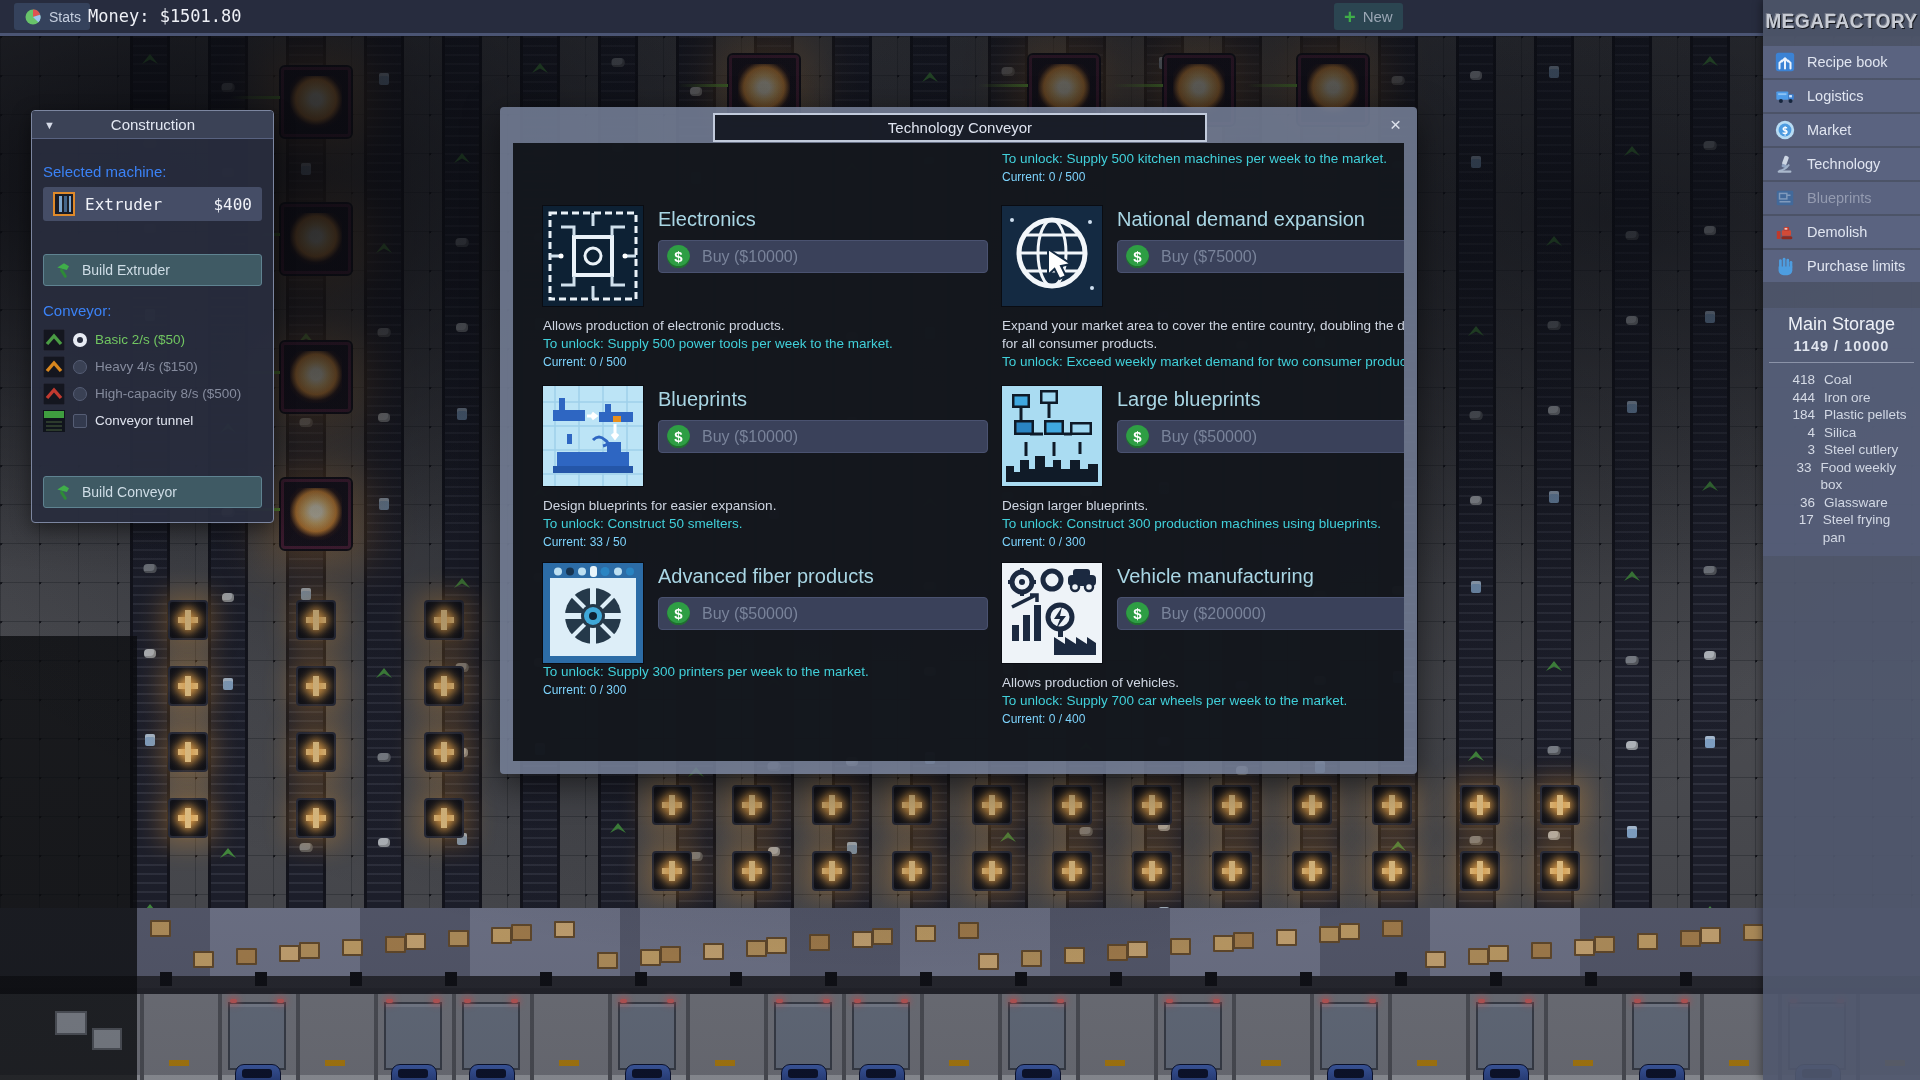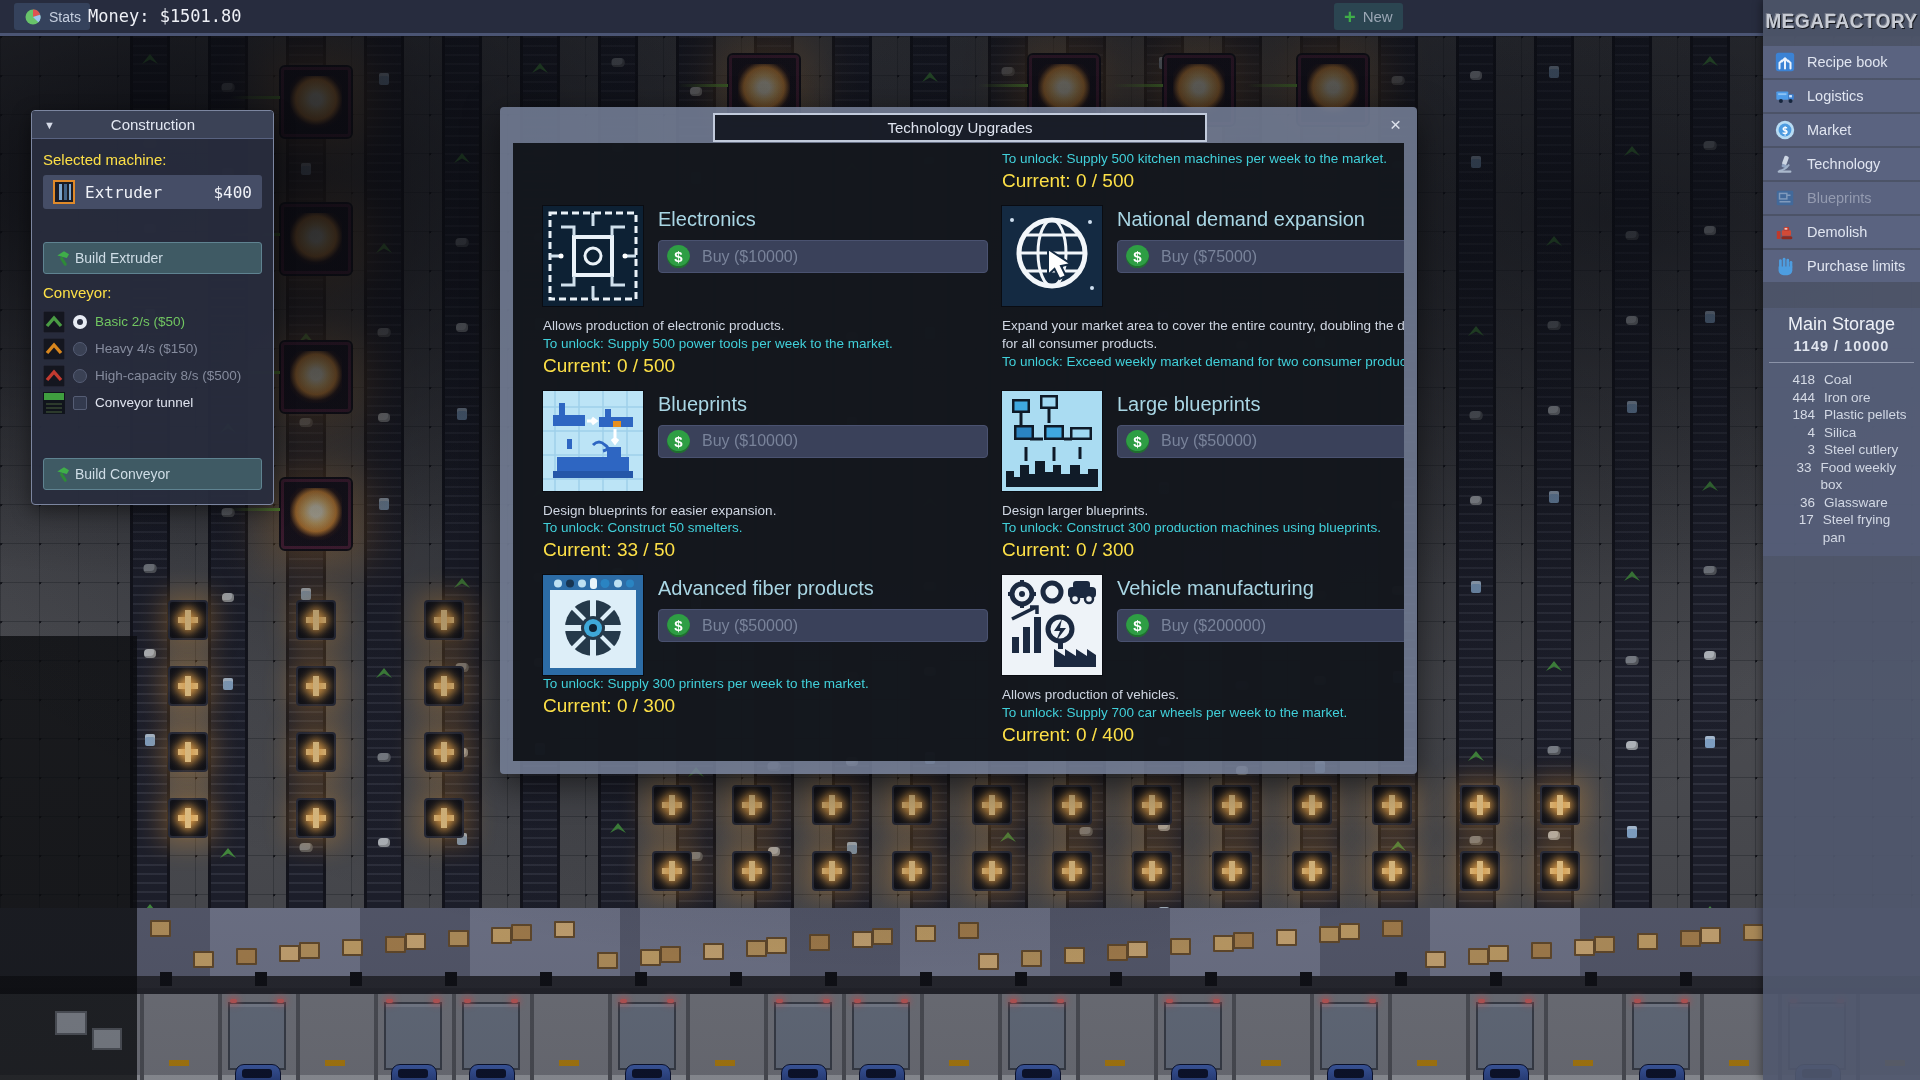--- a/index.html
+++ b/index.html
@@ -73,26 +73,26 @@
   .srow{display:flex;line-height:17.5px;}
   .srow .ct{width:46px;text-align:right;font-size:13.5px;color:#d6dbe6;}
   .srow .nm{margin-left:9px;font-size:13.5px;color:#d2d8e4;}
 
   
   #construction{position:absolute;left:31px;top:110px;width:241px;background:rgba(40,45,62,.94);border:1px solid #7c86a0;border-radius:4px;z-index:25;box-shadow:0 6px 20px rgba(0,0,0,.45);}
   #con-header{height:27px;background:#3b4256;border-radius:3px 3px 0 0;display:flex;align-items:center;border-bottom:1px solid #586280;}
   #con-header .tri{color:#d6dbe8;font-size:11px;margin-left:12px;}
   #con-header .ttl{flex:1;text-align:center;font-size:15px;color:#e2e7f2;margin-right:22px;}
   #con-body{padding:8px 11px 12px;}
-  .con-label{font-size:15px;color:#fde047;margin:4px 0 7px;}
+  .con-label{font-size:15px;color:#3b82f6;margin:16px 0 7px;}
   #machine-row{height:34px;background:#454d66;border-radius:3px;display:flex;align-items:center;padding:0 10px;margin-bottom:9px;}
   #machine-row .mi{width:22px;height:24px;margin-right:10px;}
   #machine-row .mn{flex:1;font-size:16px;color:#f0f2f8;}
   #machine-row .mp{font-size:16px;color:#f0f2f8;}
-  .build-btn{height:30px;background:#3f5a64;border:1px solid #5f8391;border-radius:3px;display:flex;align-items:center;gap:1px;padding:0 10px;cursor:pointer;margin-bottom:10px;margin-top:33px;}
+  .build-btn{height:30px;background:#3f5a64;border:1px solid #5f8391;border-radius:3px;display:flex;align-items:center;gap:8px;padding:0 10px;cursor:pointer;margin-bottom:10px;margin-top:33px;}
   .build-btn .bl{font-size:14px;color:#cfdde6;}
   .opt-row{display:flex;align-items:center;gap:8px;height:27px;cursor:pointer;}
   .opt-row .oic{width:22px;height:22px;}
   .radio{width:14px;height:14px;border-radius:50%;background:#3a4154;border:1px solid #555d74;box-sizing:border-box;}
   .radio.sel{background:#e8ecf4;border:none;position:relative;}
   .radio.sel::after{content:'';position:absolute;left:4px;top:4px;width:6px;height:6px;border-radius:50%;background:#2a2f40;}
   .checkbox{width:14px;height:14px;background:#333a4e;border:1px solid #555d74;box-sizing:border-box;border-radius:2px;}
   .opt-row .ol{font-size:13.5px;color:#858b9d;}
   .opt-row.sel .ol{color:#71c661;}
   .opt-row.white .ol{color:#dfe3ee;}
@@ -109,21 +109,21 @@
   .tech-top{display:flex;}
   .tech-icon{width:100px;height:100px;flex:0 0 100px;box-shadow:0 0 0 1px #0a0c12;}
   .tech-icon svg{display:block;}
   .tech-head{margin-left:15px;padding-top:2px;}
   .tech-title{font-size:20px;color:#a9d6e4;margin-bottom:9px;}
   .buy-btn{width:330px;height:33px;background:#3a415a;border:1px solid #4a5270;border-radius:4px;display:flex;align-items:center;gap:12px;padding:0 8px;box-sizing:border-box;cursor:pointer;}
   .coin{width:23px;height:23px;border-radius:50%;background:#2e9e44;color:#fff;font-weight:bold;font-size:15px;display:flex;align-items:center;justify-content:center;box-shadow:inset 0 -2px 0 rgba(0,0,0,.3);}
   .buy-lbl{font-size:16px;color:#79839a;}
   .tech-desc{margin-top:11px;font-size:13.5px;line-height:1.32;color:#cfd6e2;}
   .tech-unlock{font-size:13.5px;line-height:1.32;color:#41d0da;}
-  .tech-current{font-size:19px;color:#fde047;margin-top:2px;}
+  .tech-current{font-size:12px;color:#7dd3fc;margin-top:2px;}
 </style>
 </head>
 <body>
 
 <div id="map">
     <div class="lane" style="left: 130px;">
       <div class="it t0" style="top: 18px;"></div>
       <div class="it t1" style="top: 103px;"></div>
       <div class="it t2" style="top: 188px;"></div>
       <div class="it t3" style="top: 273px;"></div>
@@ -832,21 +832,21 @@
           <path d="M4 9 l8 -5 6 3.5 -2.5 4.5 -6 -1.5 z" fill="#3fae49"></path>
           <rect x="9.5" y="10" width="3.6" height="12" rx="1.8" transform="rotate(-32 11.3 16)" fill="#2e8a38"></rect>
         </svg>
       <span class="bl">Build Conveyor</span>
     </div>
   </div>
 </div>
 
 <div id="modal">
   <div id="modal-titlebar">
-    <span>Technology Upgrades</span>
+    <span>Technology Conveyor</span>
   </div>
   <div id="modal-close">×</div>
   <div id="modal-content">
     <div id="tech-grid">
       <div class="partial-cell"></div>
       <div class="partial-cell">
         <div class="tech-unlock">To unlock: Supply 500 kitchen machines per week to the market.</div>
         <div class="tech-current">Current: 0 / 500</div>
       </div>
 

